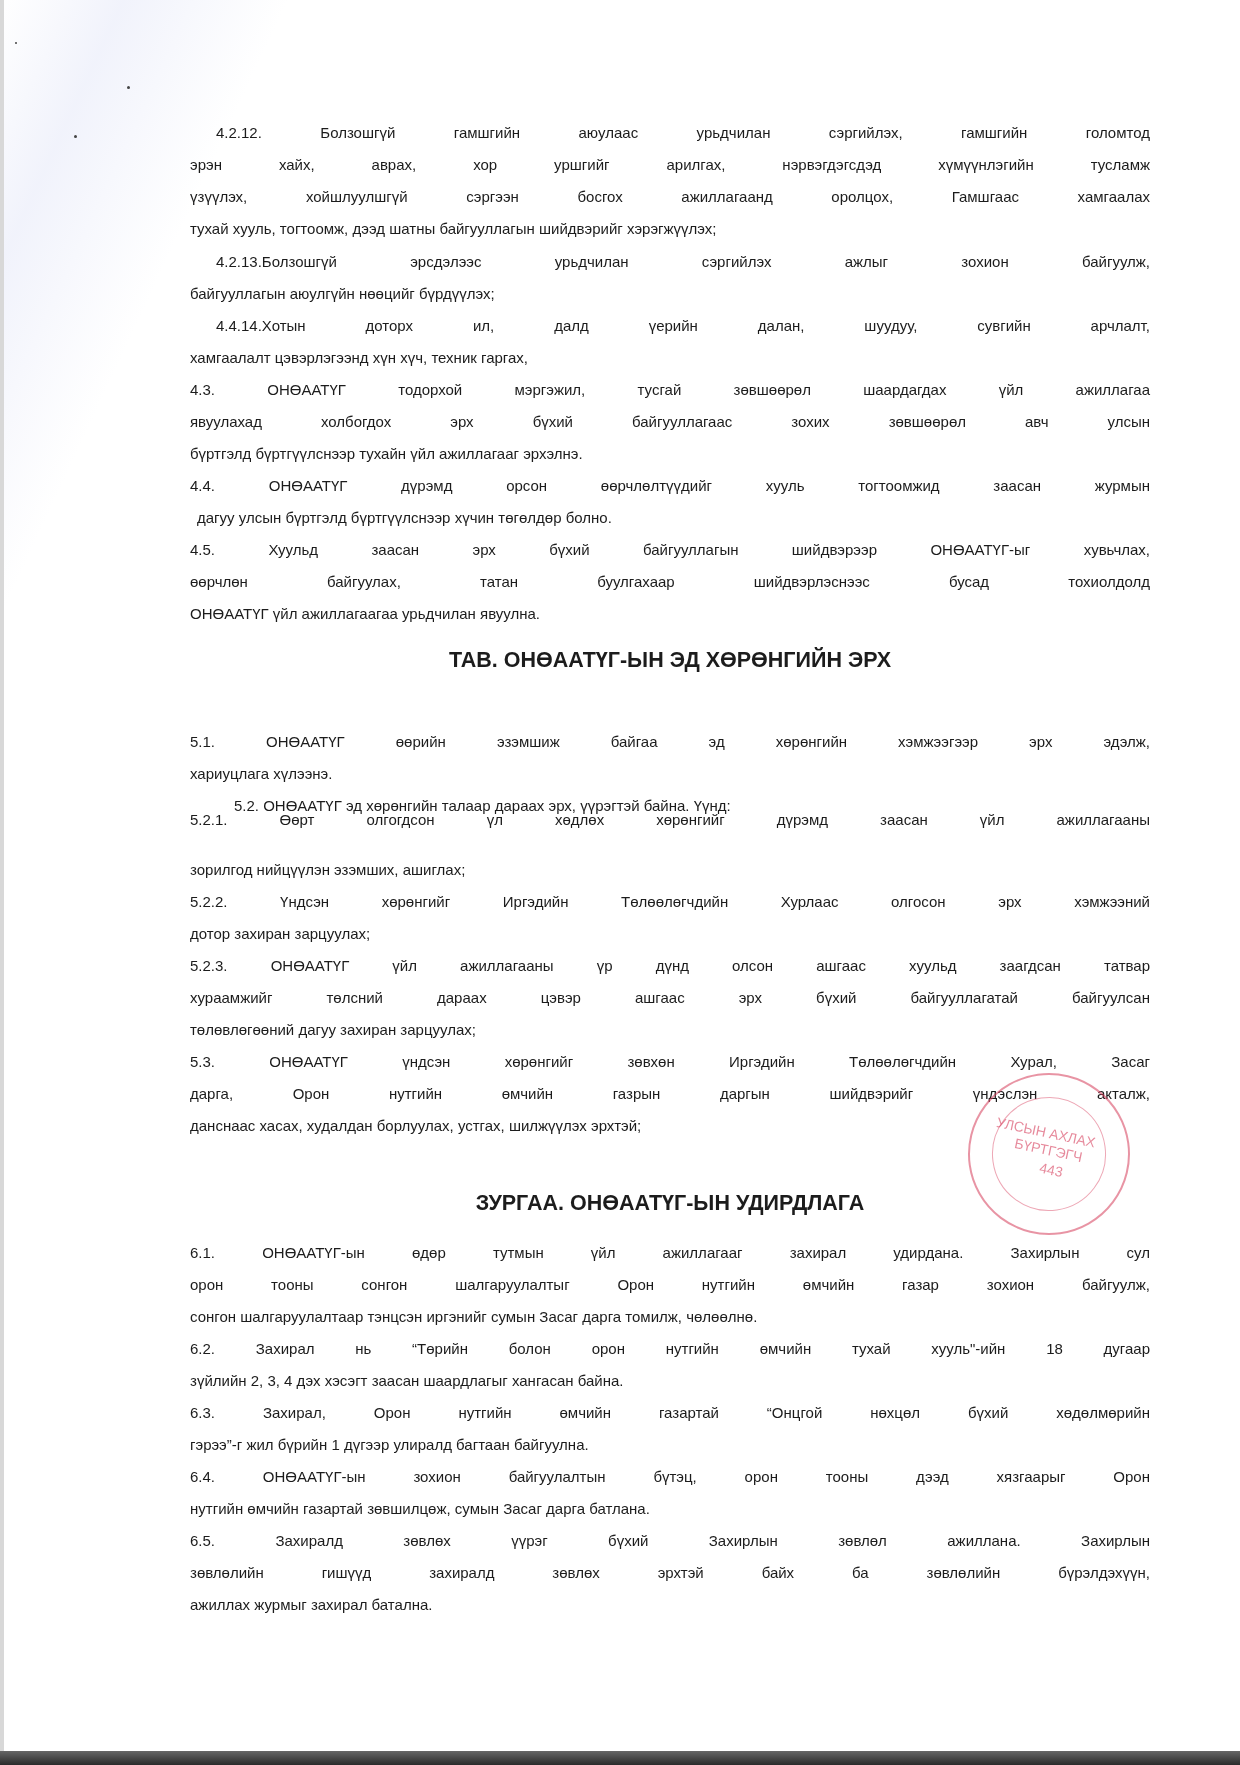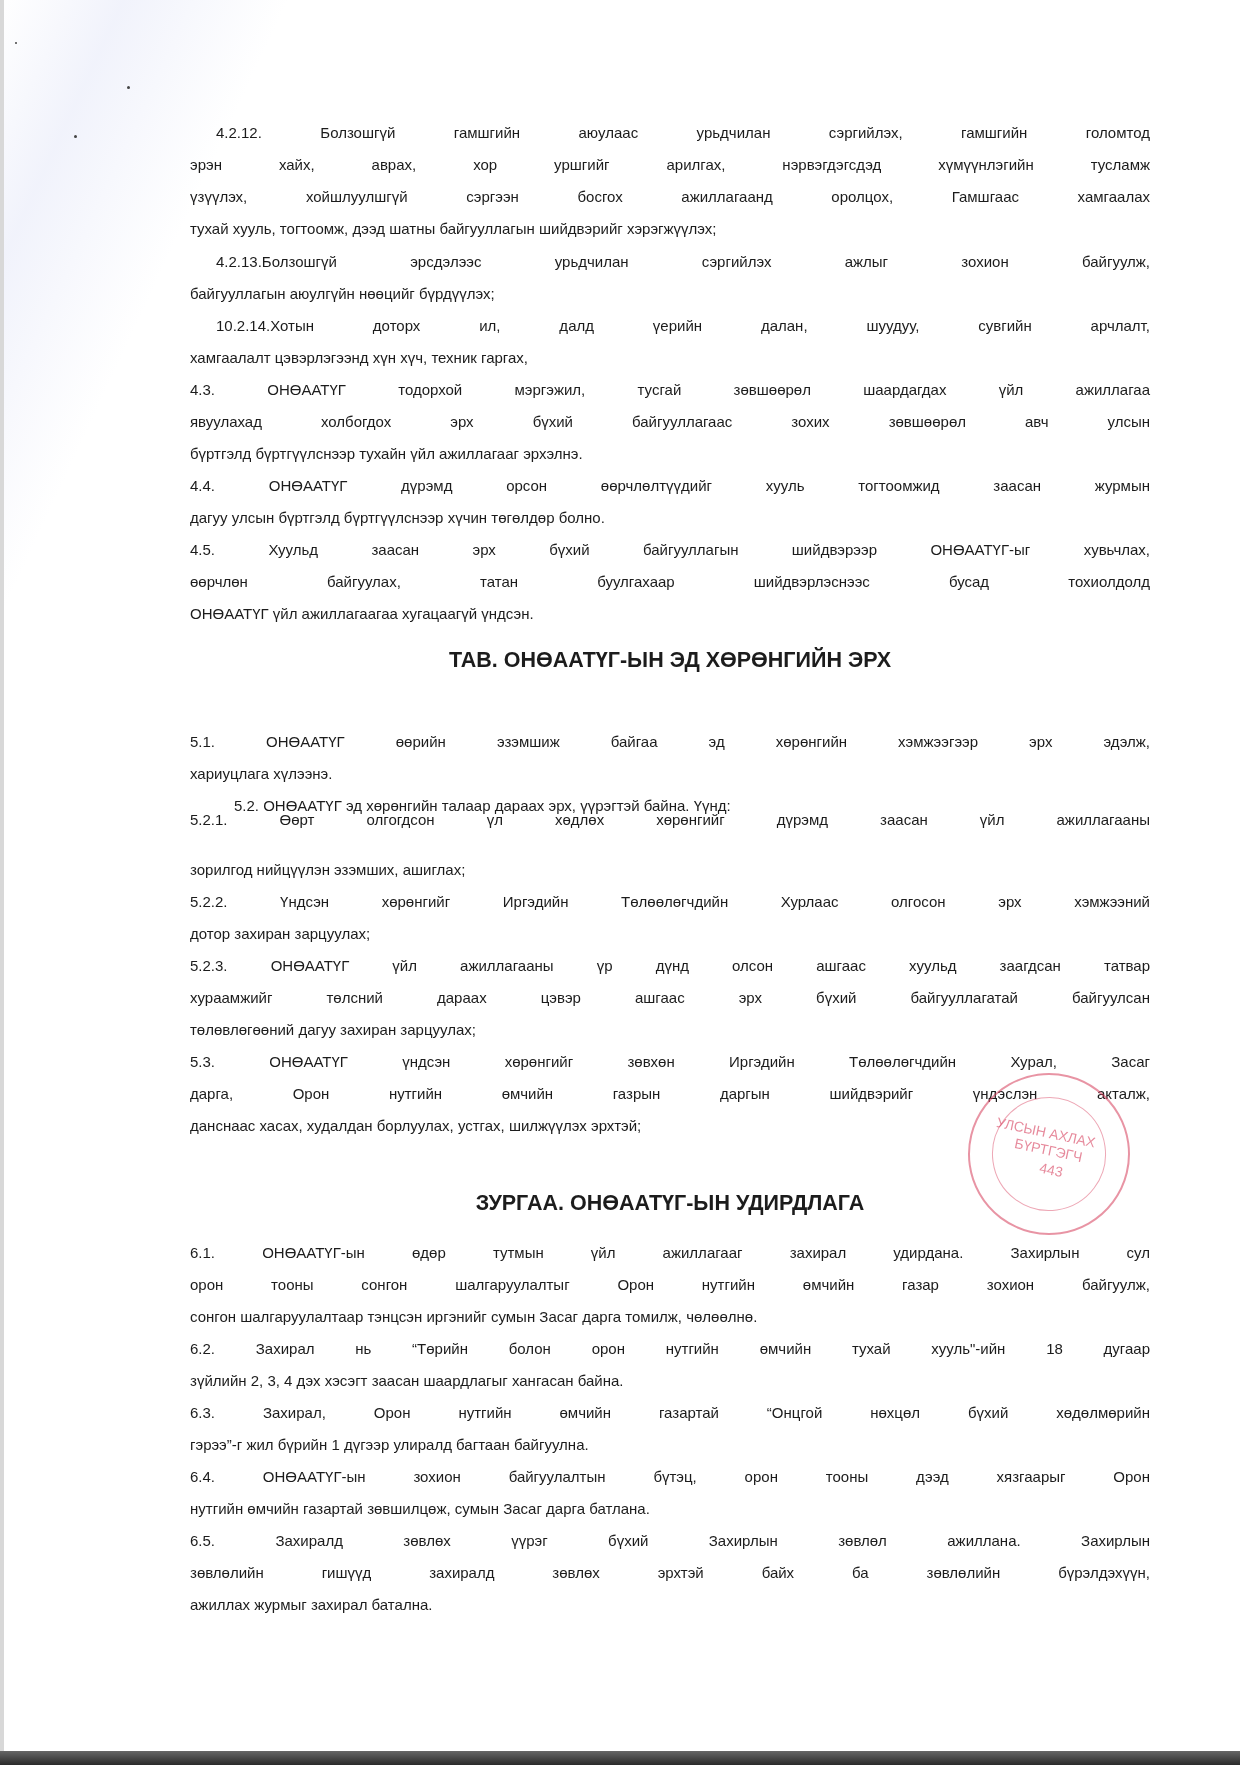--- a/index.html
+++ b/index.html
@@ -56,33 +56,33 @@
 <div class="content">
 
   <div class="line indent" style="top:118px;">4.2.12. Болзошгүй гамшгийн аюулаас урьдчилан сэргийлэх, гамшгийн голомтод</div>
   <div class="line" style="top:150px;">эрэн хайх, аврах, хор уршгийг арилгах, нэрвэгдэгсдэд хүмүүнлэгийн тусламж</div>
   <div class="line" style="top:182px;">үзүүлэх, хойшлуулшгүй сэргээн босгох ажиллагаанд оролцох, Гамшгаас хамгаалах</div>
   <div class="line last" style="top:214px;">тухай хууль, тогтоомж, дээд шатны байгууллагын шийдвэрийг хэрэгжүүлэх;</div>
 
   <div class="line indent" style="top:247px;">4.2.13.Болзошгүй эрсдэлээс урьдчилан сэргийлэх ажлыг зохион байгуулж,</div>
   <div class="line last" style="top:279px;">байгууллагын аюулгүйн нөөцийг бүрдүүлэх;</div>
 
-  <div class="line indent" style="top:311px;">10.2.14.Хотын доторх ил, далд үерийн далан, шуудуу, сувгийн арчлалт,</div>
+  <div class="line indent" style="top:311px;">4.4.14.Хотын доторх ил, далд үерийн далан, шуудуу, сувгийн арчлалт,</div>
   <div class="line last" style="top:343px;">хамгаалалт цэвэрлэгээнд хүн хүч, техник гаргах,</div>
 
   <div class="line" style="top:375px;">4.3. ОНӨААТҮГ тодорхой мэргэжил, тусгай зөвшөөрөл шаардагдах үйл ажиллагаа</div>
   <div class="line" style="top:407px;">явуулахад холбогдох эрх бүхий байгууллагаас зохих зөвшөөрөл авч улсын</div>
   <div class="line last" style="top:439px;">бүртгэлд бүртгүүлснээр тухайн үйл ажиллагааг эрхэлнэ.</div>
 
   <div class="line" style="top:471px;">4.4. ОНӨААТҮГ дүрэмд орсон өөрчлөлтүүдийг хууль тогтоомжид заасан журмын</div>
-  <div class="line last" style="top:503px;">дагуу улсын бүртгэлд бүртгүүлснээр хүчин төгөлдөр болно.</div>
+  <div class="line last" style="top:503px;margin-left:7px;">дагуу улсын бүртгэлд бүртгүүлснээр хүчин төгөлдөр болно.</div>
 
   <div class="line" style="top:535px;">4.5. Хуульд заасан эрх бүхий байгууллагын шийдвэрээр ОНӨААТҮГ-ыг хувьчлах,</div>
   <div class="line" style="top:567px;">өөрчлөн байгуулах, татан буулгахаар шийдвэрлэснээс бусад тохиолдолд</div>
-  <div class="line last" style="top:599px;">ОНӨААТҮГ үйл ажиллагаагаа хугацаагүй үндсэн.</div>
+  <div class="line last" style="top:599px;">ОНӨААТҮГ үйл ажиллагаагаа урьдчилан явуулна.</div>
 
   <div class="heading" style="top:645px;">ТАВ. ОНӨААТҮГ-ЫН ЭД ХӨРӨНГИЙН ЭРХ</div>
 
   <div class="line" style="top:727px;">5.1. ОНӨААТҮГ өөрийн эзэмшиж байгаа эд хөрөнгийн хэмжээгээр эрх эдэлж,</div>
   <div class="line last" style="top:759px;">хариуцлага хүлээнэ.</div>
 
   <div class="line last" style="top:791px;margin-left:44px;">5.2. ОНӨААТҮГ эд хөрөнгийн талаар дараах эрх, үүрэгтэй байна. Үүнд:</div>
 
   <div class="line" style="top:805px;">5.2.1. Өөрт олгогдсон үл хөдлөх хөрөнгийг дүрэмд заасан үйл ажиллагааны</div>
   <div class="line last" style="top:855px;">зорилгод нийцүүлэн эзэмших, ашиглах;</div>

